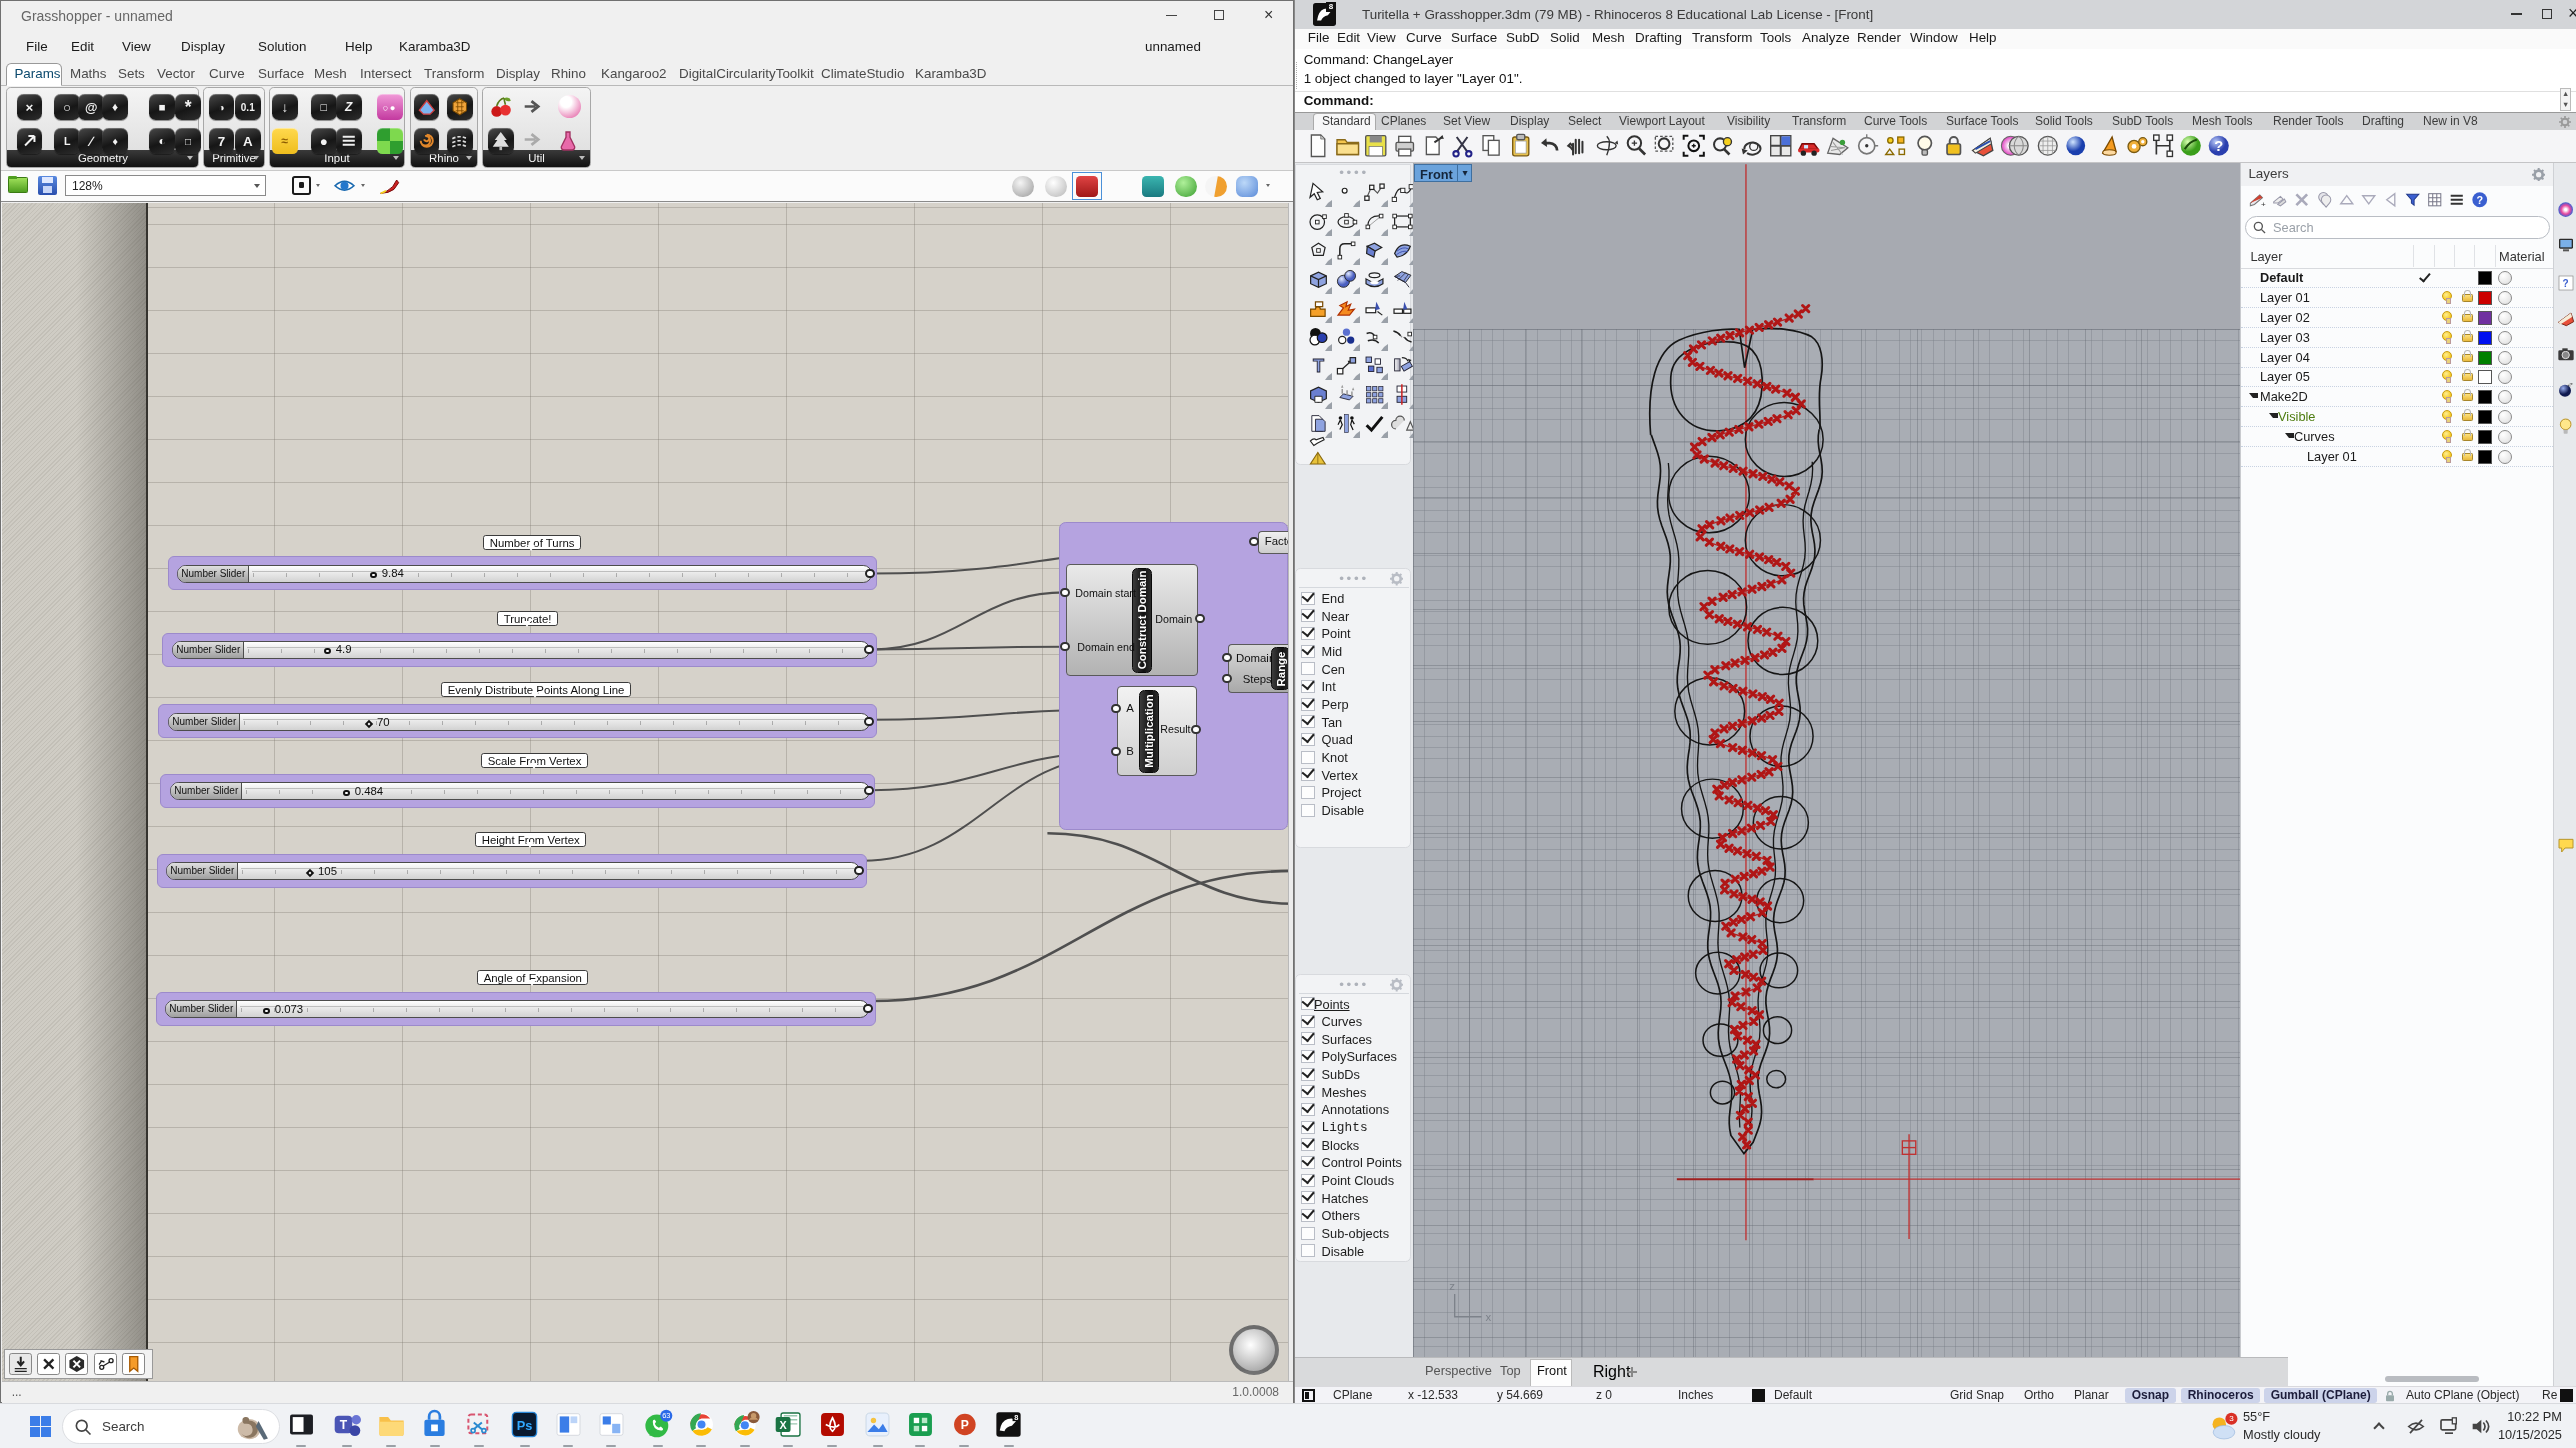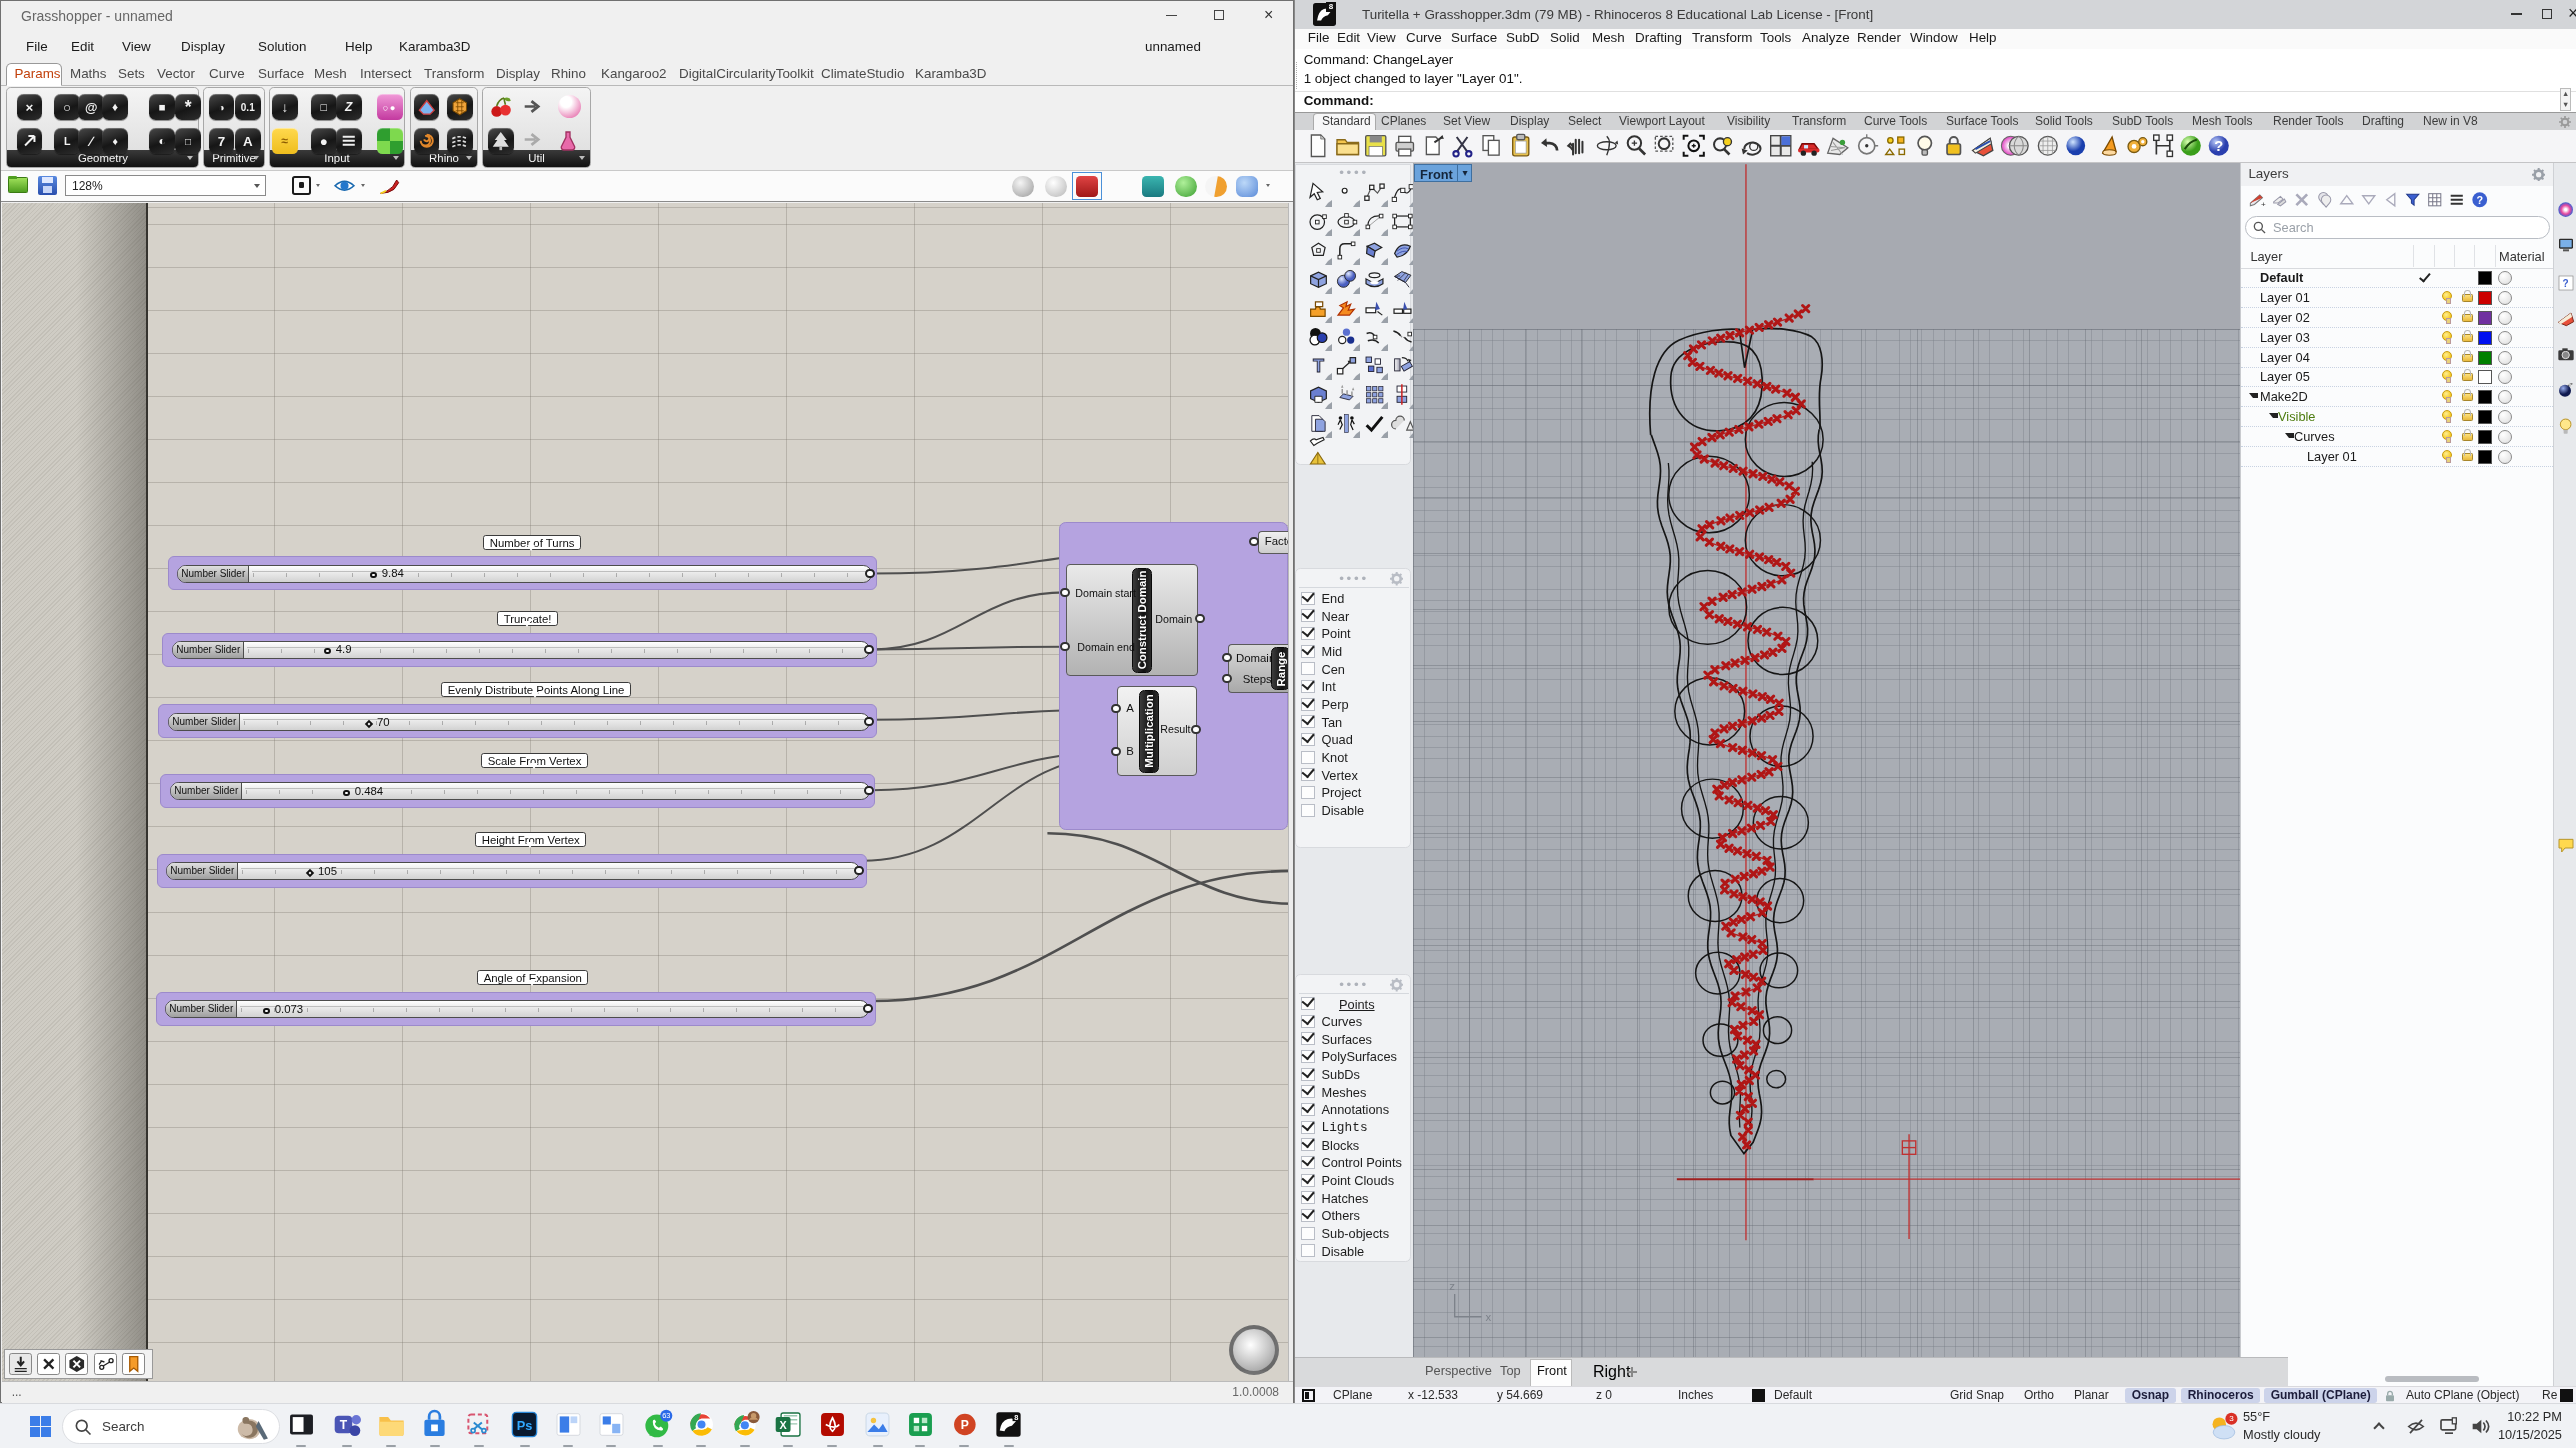--- a/index.html
+++ b/index.html
@@ -57,21 +57,21 @@
       <div class="menu-it" style="left:70px;top:8px;">Edit</div>
       <div class="menu-it" style="left:121px;top:8px;">View</div>
       <div class="menu-it" style="left:180px;top:8px;">Display</div>
       <div class="menu-it" style="left:257px;top:8px;text-align:right;">Solution</div>
       <div class="menu-it" style="left:344px;top:8px;">Help</div>
       <div class="menu-it" style="left:398px;top:8px;">Karamba3D</div>
       <div class="menu-it" style="left:1144px;top:8px;">unnamed</div>
     </div>
     <div class="abs" style="left:0;top:62px;width:100%;height:23px;border-bottom:0.7px solid #b9b9b9;">
       <div class="abs" style="left:5.4px;top:0px;width:56px;height:23px;background:#fff;border:0.7px solid #999;border-bottom:0.7px solid #fff;border-radius:5.4px 5.4px 0 0;z-index:2;"></div>
-      <div class="gh-tab" style="left:13.4px;top:2.7px;color:#c2410c;z-index:3;">Params</div>
+      <div class="gh-tab" style="left:13.4px;top:2.7px;color:#0c4a6e;z-index:3;">Params</div>
       <div class="gh-tab" style="left:69px;top:2.7px;">Maths</div>
       <div class="gh-tab" style="left:117px;top:2.7px;">Sets</div>
       <div class="gh-tab" style="left:156px;top:2.7px;">Vector</div>
       <div class="gh-tab" style="left:208px;top:2.7px;">Curve</div>
       <div class="gh-tab" style="left:257px;top:2.7px;">Surface</div>
       <div class="gh-tab" style="left:313px;top:2.7px;">Mesh</div>
       <div class="gh-tab" style="left:359px;top:2.7px;">Intersect</div>
       <div class="gh-tab" style="left:423px;top:2.7px;">Transform</div>
       <div class="gh-tab" style="left:495px;top:2.7px;">Display</div>
       <div class="gh-tab" style="left:550px;top:2.7px;">Rhino</div>
@@ -962,21 +962,21 @@
     <div class="abs" style="left:0px;top:974px;width:116px;height:288px;background:#f2f3f5;border:0.7px solid #d8dade;border-radius:5.4px;">
       <div class="dots4" style="left:38px;top:6.7px;">••••</div>
       <svg class="abs" style="right:6.7px;top:3.4px;" width="13.4" height="13.4" viewBox="0 0 20 20">
         <circle cx="10" cy="10" r="6" fill="none" stroke="#b9bdc5" stroke-width="4"></circle>
         <g stroke="#b9bdc5" stroke-width="3">
           <path d="M10 0 v4 M10 16 v4 M0 10 h4 M16 10 h4 M3 3 l2.8 2.8 M14.2 14.2 l2.8 2.8 M17 3 l-2.8 2.8 M5.8 14.2 l-2.8 2.8"></path>
         </g>
       </svg>
       <div class="abs" style="left:2.7px;top:17.5px;width:110px;height:0.7px;background:#d5d8dd;"></div>
       <div class="chk on" style="left:5.4px;top:22px;"></div>
-      <div class="osnap-lbl" style="left:43px;top:21.5px;text-decoration:underline;">Points</div>
+      <div class="osnap-lbl" style="left:18px;top:21.5px;text-decoration:underline;">Points</div>
       <div class="chk on" style="left:5.4px;top:40px;"></div>
       <div class="osnap-lbl" style="left:25.5px;top:39px;">Curves</div>
       <div class="chk on" style="left:5.4px;top:57px;"></div>
       <div class="osnap-lbl" style="left:25.5px;top:57px;">Surfaces</div>
       <div class="chk on" style="left:5.4px;top:75px;"></div>
       <div class="osnap-lbl" style="left:25.5px;top:74px;">PolySurfaces</div>
       <div class="chk on" style="left:5.4px;top:93px;"></div>
       <div class="osnap-lbl" style="left:25.5px;top:92px;">SubDs</div>
       <div class="chk on" style="left:5.4px;top:110px;"></div>
       <div class="osnap-lbl" style="left:25.5px;top:110px;">Meshes</div>

